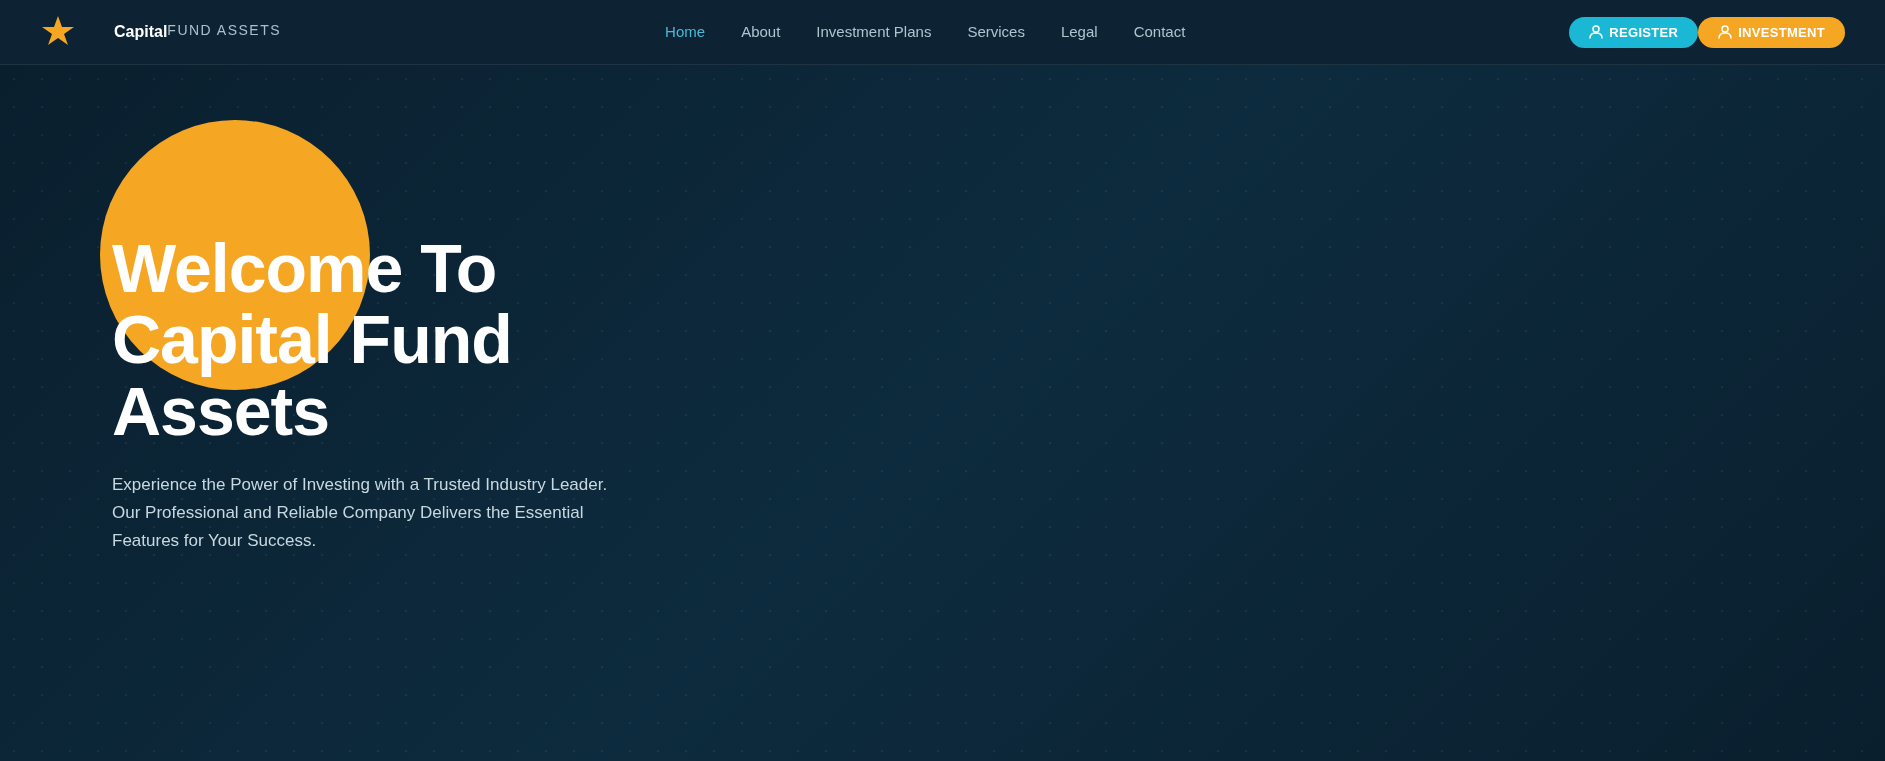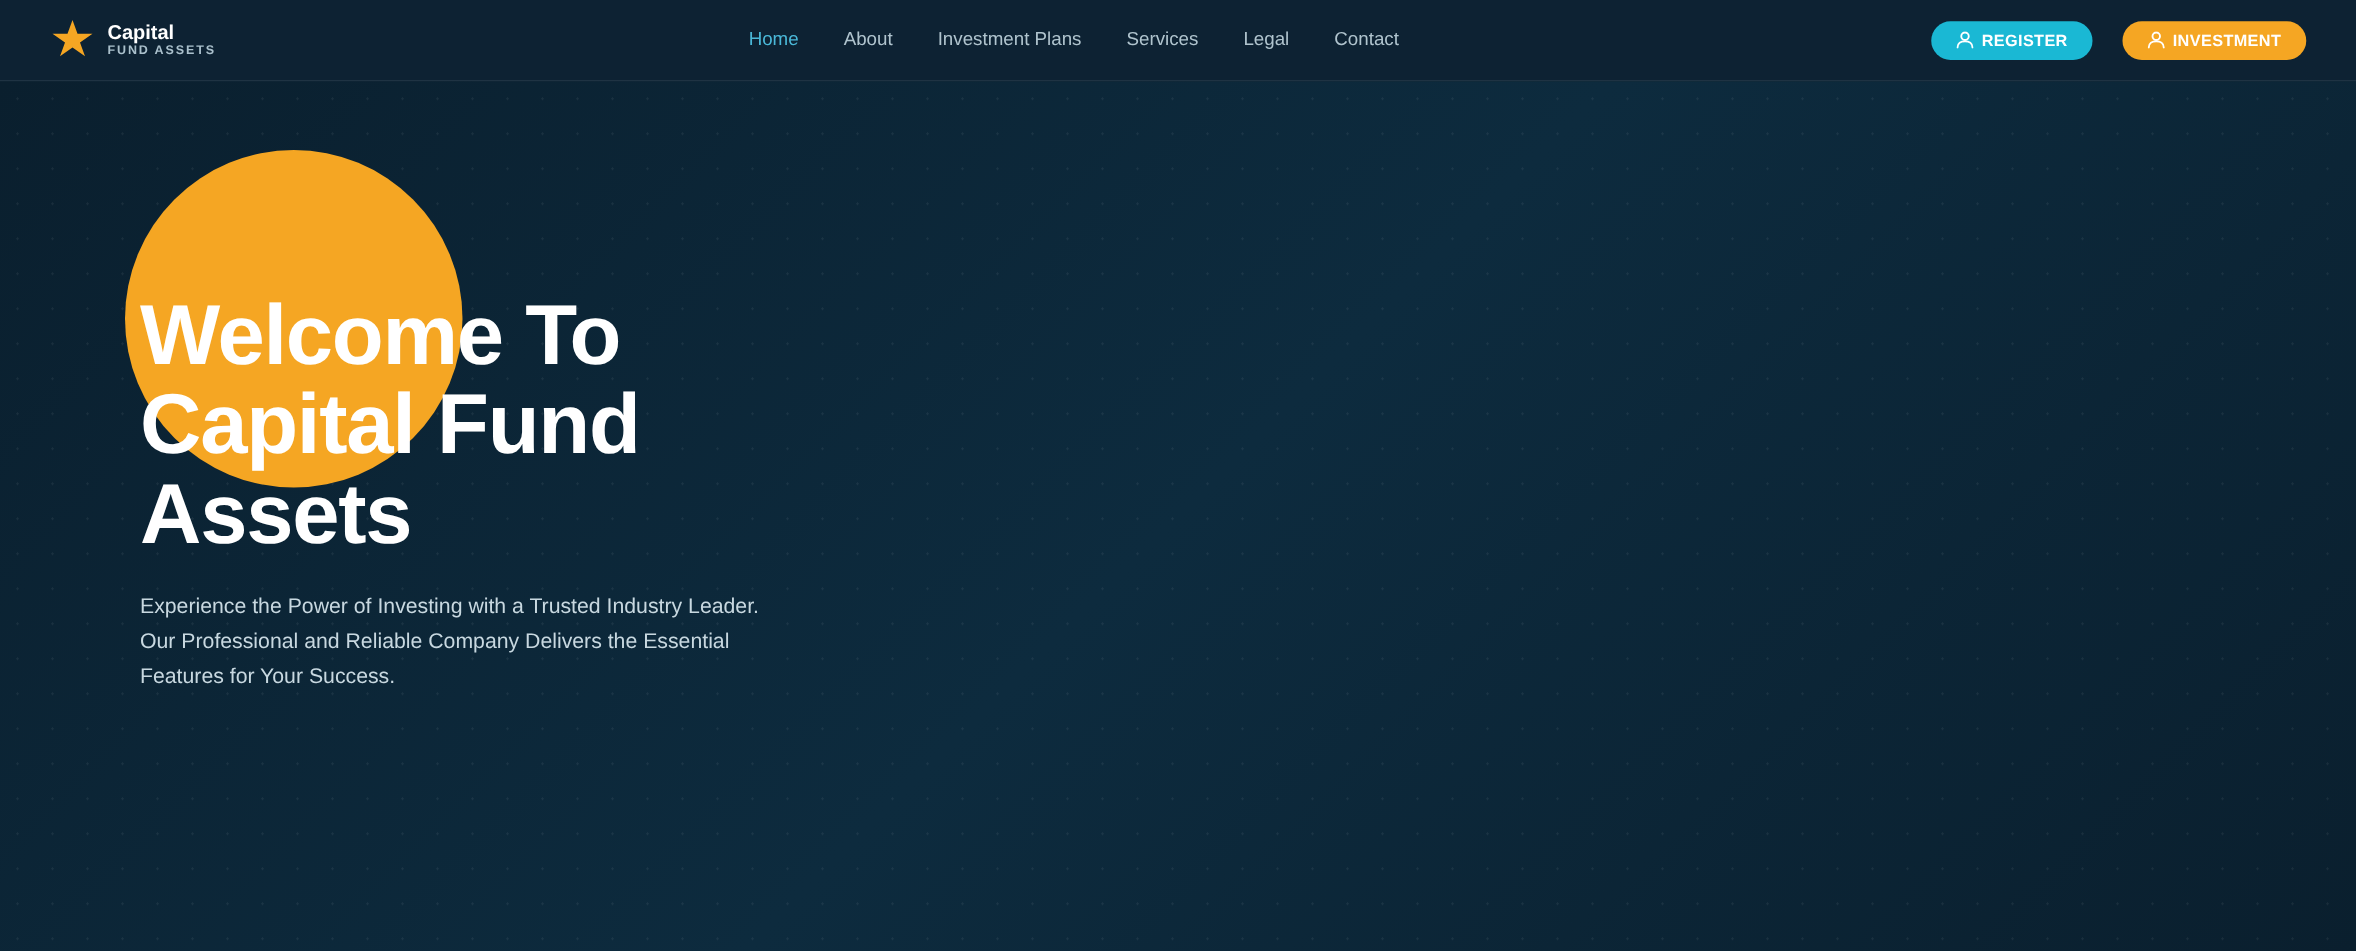--- a/index.html
+++ b/index.html
@@ -35,33 +35,34 @@
       text-decoration: none;
     }
 
     .logo-icon {
       width: 36px;
       height: 36px;
     }
 
     .logo-text {
       display: flex;
-      flex-direction: column;
+      flex-direction: row;
       line-height: 1.1;
+      margin-left: 28px;
     }
 
     .logo-text-main {
       font-size: 16px;
       font-weight: 700;
       color: #ffffff;
     }
 
     .logo-text-sub {
-      font-size: 10px;
-      font-weight: 700;
+      font-size: 14px;
+      font-weight: 400;
       color: #aac0cc;
       letter-spacing: 1.5px;
       text-transform: uppercase;
     }
 
     .navbar-nav {
       display: flex;
       align-items: center;
       gap: 36px;
       list-style: none;
@@ -75,21 +76,21 @@
       transition: color 0.2s;
     }
 
     .navbar-nav a.active {
       color: #4ab8d8;
     }
 
     .navbar-actions {
       display: flex;
       align-items: center;
-      gap: 24px;
+      gap: 0;
     }
 
     .btn-register {
       background-color: #1ab8d4;
       color: #ffffff;
       border: none;
       border-radius: 20px;
       padding: 8px 20px;
       font-size: 13px;
       font-weight: 600;

